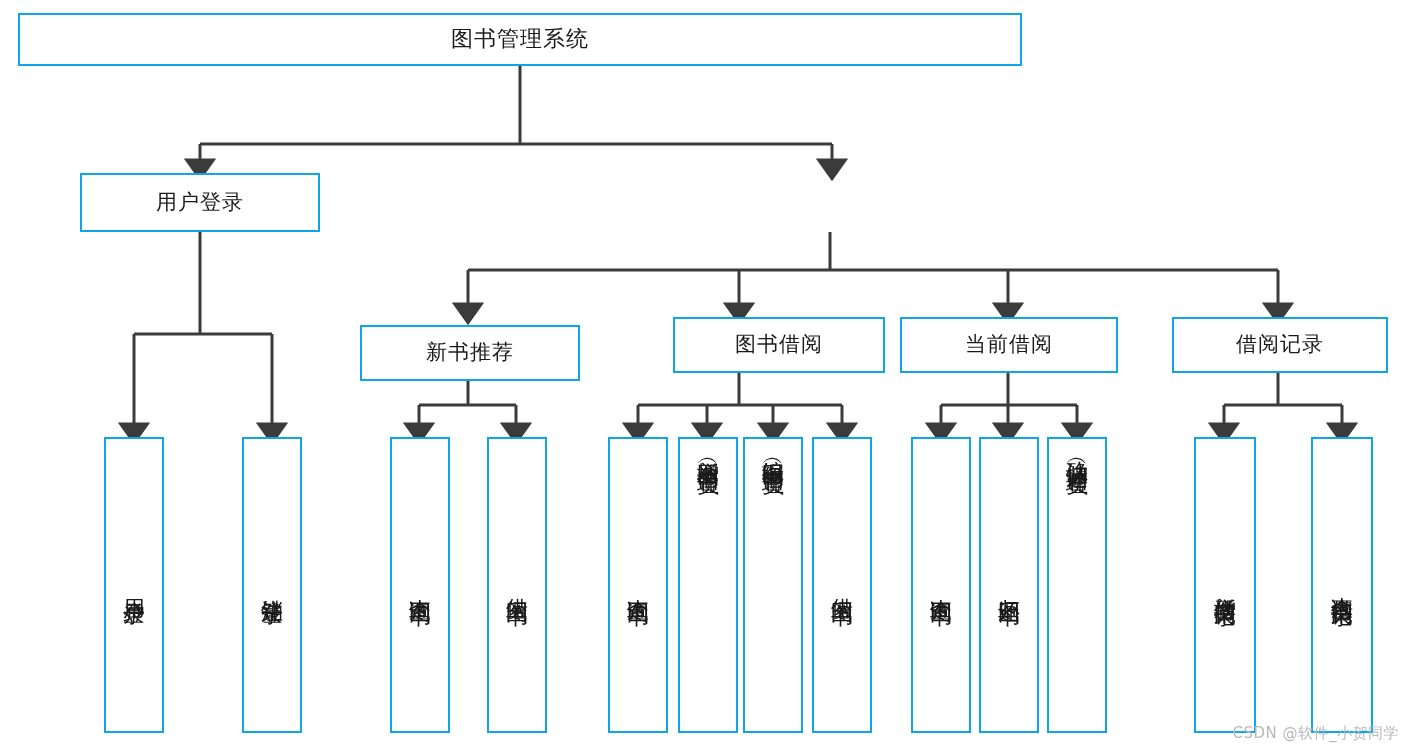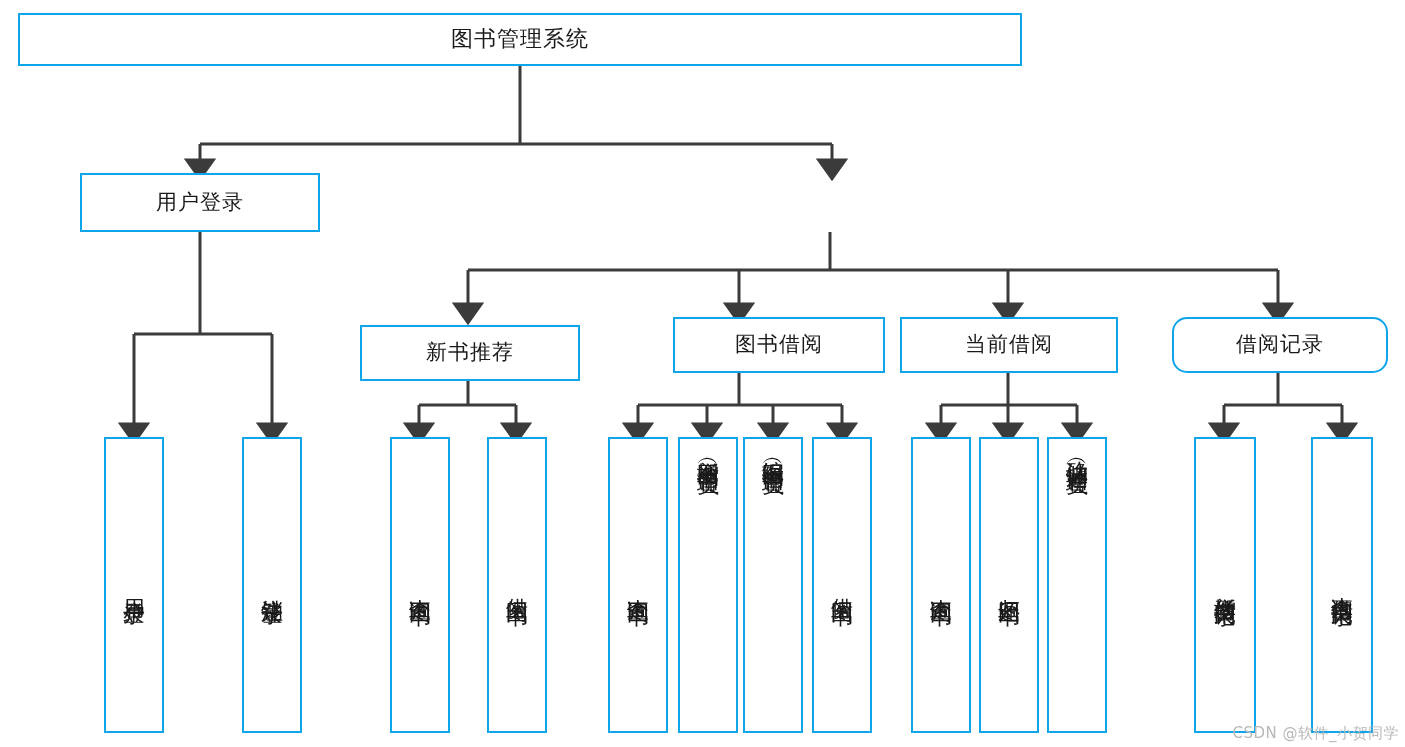--- a/index.html
+++ b/index.html
@@ -142,21 +142,21 @@
 
   <div class="node horiz" style="left:360px; top:317px; width:220px; height:56px;margin-top:8px;">
     <span>新书推荐</span>
   </div>
   <div class="node horiz" style="left:633px; top:317px; width:212px; height:56px;margin-left:40px;">
     <span>图书借阅</span>
   </div>
   <div class="node horiz" style="left:900px; top:317px; width:218px; height:56px;">
     <span>当前借阅</span>
   </div>
-  <div class="node horiz" style="left:1172px; top:317px; width:216px; height:56px;border-radius:15px;">
+  <div class="node horiz" style="left:1172px; top:317px; width:216px; height:56px;">
     <span>借阅记录</span>
   </div>
 
   <div class="node vert mid" style="left:104px; top:437px; width:60px; height:296px;">
     <span class="vlabel">用户登录</span>
   </div>
   <div class="node vert mid" style="left:242px; top:437px; width:60px; height:296px;">
     <span class="vlabel">注销登录</span>
   </div>
 

